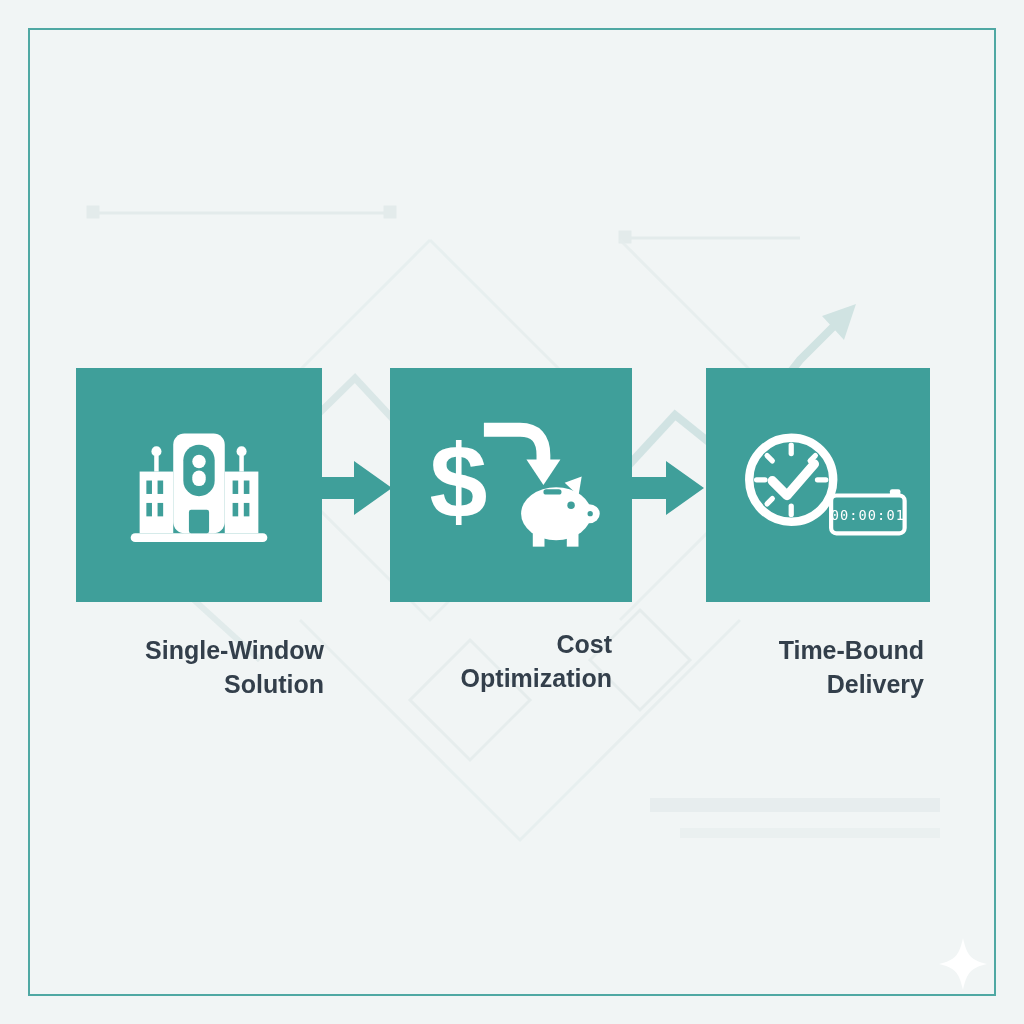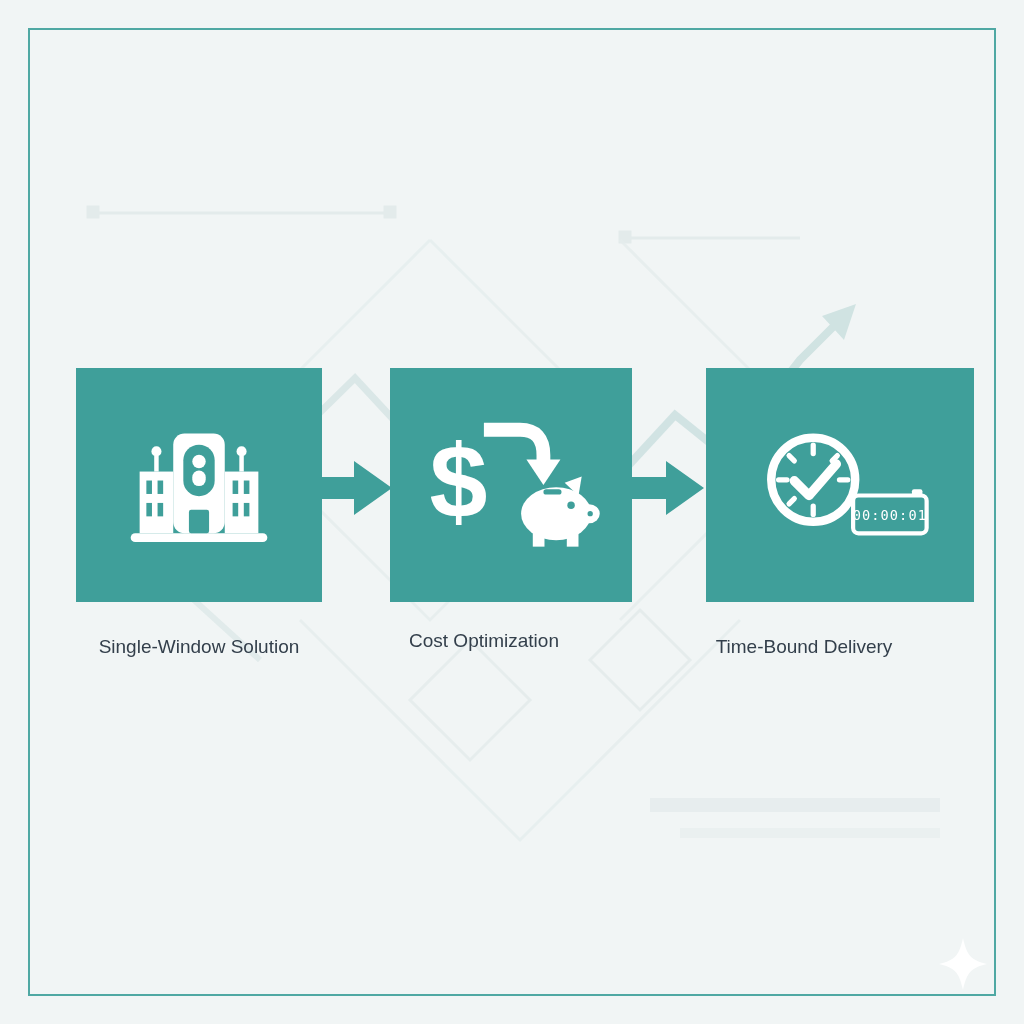--- a/index.html
+++ b/index.html
@@ -21,35 +21,35 @@
     width: 1024px; height: 1024px;
   }
   .square {
     position: absolute;
     top: 368px; height: 234px;
     background: #3f9f9a;
     display: flex; align-items: center; justify-content: center;
   }
   .sq1 { left: 76px;  width: 246px; }
   .sq2 { left: 390px; width: 242px; }
-  .sq3 { left: 706px; width: 268px; }
+  .sq3 { left: 706px; width: 224px; }
   .flow-arrow { position: absolute; top: 455px; }
   .fa1 { left: 316px; }
   .fa2 { left: 628px; }
   .step-label {
     position: absolute;
     top: 634px;
-    text-align: center;
-    font-weight: normal;
-    font-size: 19px;
+    text-align: right;
+    font-weight: bold;
+    font-size: 25px;
     line-height: 1.35;
     color: #333f4b;
   }
   .lb1 { left: 74px;  width: 250px; }
-  .lb2 { left: 384px; width: 200px; top: 628px; }
+  .lb2 { left: 412px; width: 200px; top: 628px; }
   .lb3 { left: 684px; width: 240px; }
 </style>
 </head>
 <body>
 
 <svg class="bg-decor" viewBox="0 0 1024 1024" aria-hidden="true">
 
   <g stroke="#e2eaea" stroke-width="3" fill="#e2eaea" opacity="0.9">
     <line x1="95" y1="213" x2="390" y2="213"></line>
     <rect x="88" y="207" width="10" height="10"></rect>

